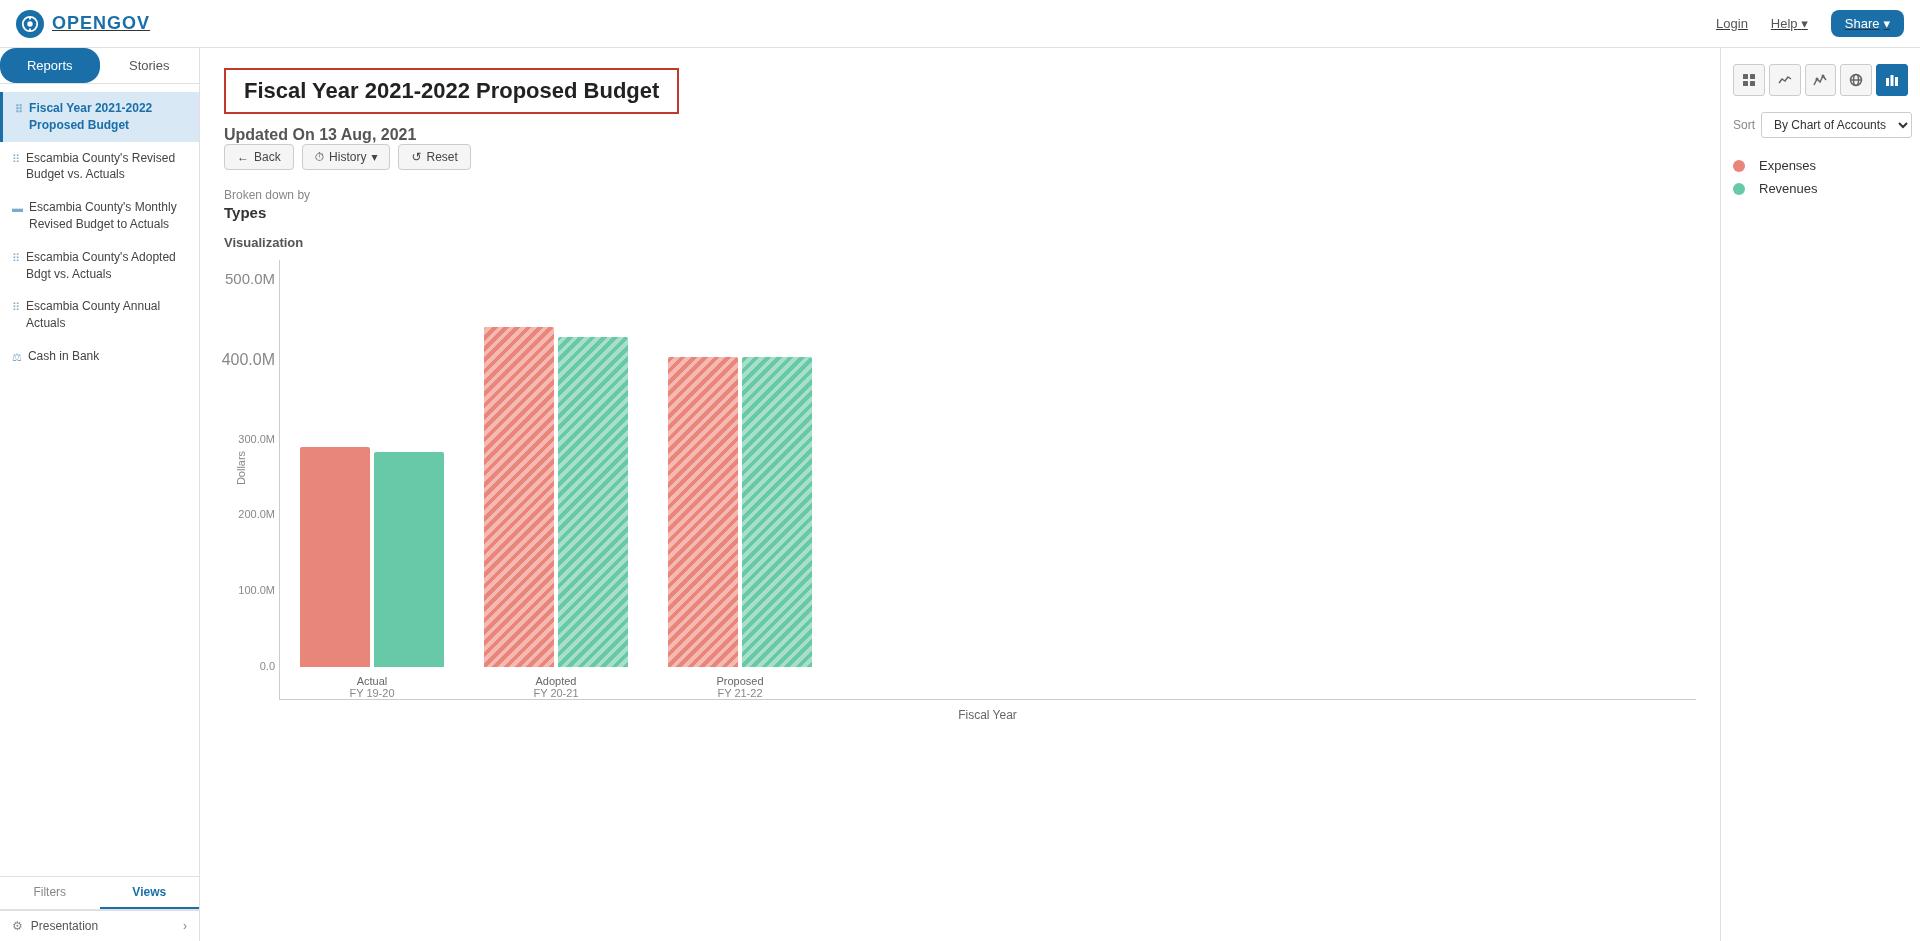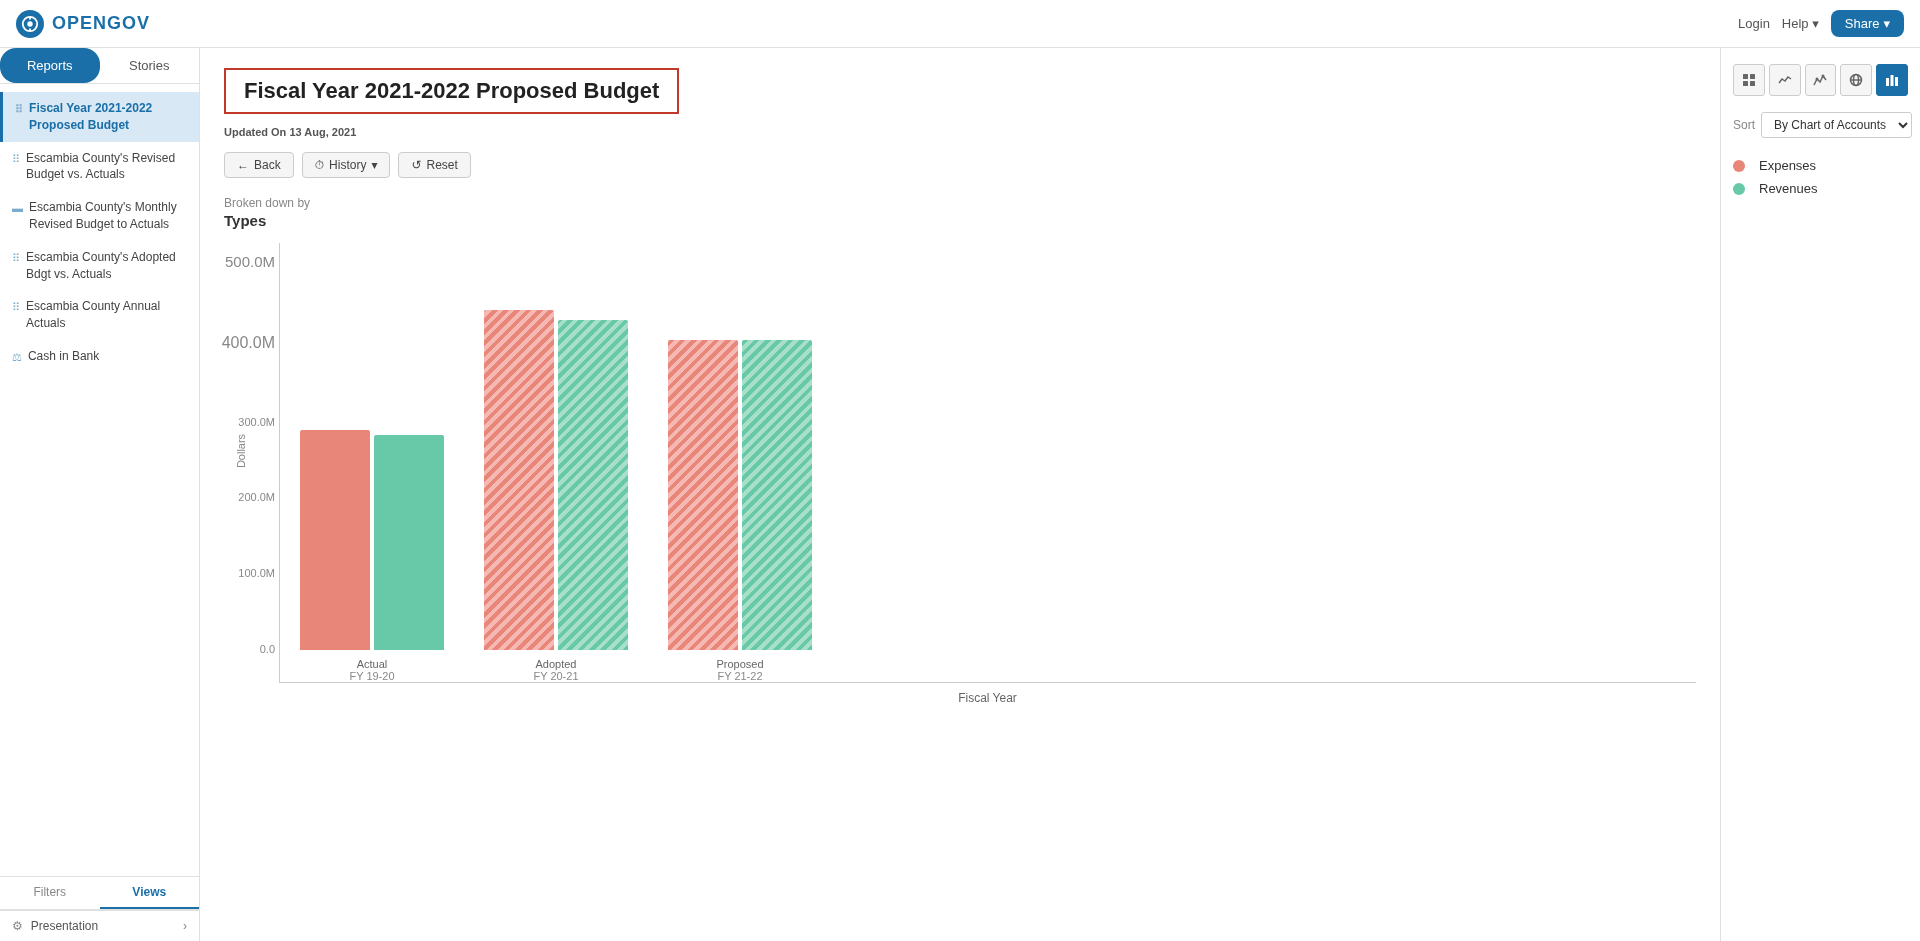--- a/index.html
+++ b/index.html
@@ -1,27 +1,27 @@
 <!DOCTYPE html>
 <html><head>
   <meta charset="utf-8">
   <style>
     * { box-sizing: border-box; margin: 0; padding: 0; }
     body { font-family: -apple-system, BlinkMacSystemFont, 'Segoe UI', Arial, sans-serif; font-size: 13px; background: #fff; color: #333; overflow: hidden; }
 
     
     .top-nav {
       display: flex; align-items: center; justify-content: space-between;
-      padding: 0 16px; height: 48px; background: #fff; border-bottom: 1px solid #e0e0e0;
+      padding: 0 16px; height: 48px; background: #fff; border-bottom: 1px solid #e0e0e0; text-decoration: underline;
     }
     .logo { display: flex; align-items: center; gap: 8px; }
     .logo-icon { width: 28px; height: 28px; border-radius: 50%; background: #1a6fa8; display: flex; align-items: center; justify-content: center; }
     .logo-icon svg { width: 18px; height: 18px; }
     .logo-text { font-size: 18px; font-weight: 700; color: #1a6fa8; letter-spacing: 1px; }
-    .top-nav-right { display: flex; align-items: center; gap: 12px; font-size: 13px; color: #555; }
+    .top-nav-right { display: flex; align-items: center; gap: 23px; font-size: 13px; color: #555; }
     .top-nav-right a { color: #555; text-decoration: none; cursor: pointer; }
     .btn-share { background: #1a6fa8; color: #fff; border: none; padding: 6px 14px; border-radius: 8px; cursor: pointer; font-size: 13px; display: flex; align-items: center; gap: 4px; }
 
     
     .main-layout { display: flex; height: calc(941px - 48px); }
 
     
     .sidebar { width: 200px; min-width: 200px; background: #fff; border-right: 1px solid #e0e0e0; display: flex; flex-direction: column; overflow: hidden; }
 
     
@@ -47,21 +47,21 @@
     .presentation-bar { display: flex; align-items: center; gap: 8px; padding: 8px 12px; border-top: 1px solid #e0e0e0; cursor: pointer; font-size: 12px; color: #555; }
     .pres-icon { color: #888; }
     .pres-arrow { margin-left: auto; color: #888; }
 
     
     .content-area { flex: 1; overflow: auto; position: relative; padding: 20px 24px; }
 
     
     .report-title-box { border: 2.5px solid #c0392b; display: inline-block; padding: 8px 18px; margin-bottom: 12px; }
     .report-title-box h1 { font-size: 22px; font-weight: 700; color: #222; }
-    .updated-text { font-size: 11px; color: #888; margin-bottom: 14px; }
+    .updated-text { font-size: 16px; color: #888; }
     .updated-text span { font-weight: 600; color: #555; }
 
     
     .toolbar { display: flex; align-items: center; gap: 8px; margin-bottom: 18px; }
     .toolbar-btn { display: flex; align-items: center; gap: 5px; padding: 5px 12px; border: 1px solid #ccc; background: #f5f5f5; border-radius: 4px; font-size: 12px; color: #444; cursor: pointer; }
 
     
     .breakdown-section { margin-bottom: 6px; }
     .breakdown-label { font-size: 12px; color: #888; margin-bottom: 2px; }
     .breakdown-value { font-size: 15px; font-weight: 600; color: #333; margin-bottom: 14px; }
@@ -202,20 +202,21 @@
         <span>Reset</span>
       </button>
     </div>
 
     
     <div class="breakdown-section">
       <div class="breakdown-label">Broken down by</div>
       <div class="breakdown-value">Types</div>
     </div>
 
+    <div class="viz-label">Visualization</div>
 
     
     <div class="chart-wrapper">
 
       <div style="position:relative; display:flex; flex-direction:column; align-items:flex-end; justify-content:space-between; width:55px; padding-bottom:50px; padding-top:10px;">
         <span style="position:absolute; left:0; top:45%; transform:translateY(-50%) rotate(-90deg); font-size:11px; color:#888; white-space:nowrap;">Dollars</span>
         <div style="display:flex; flex-direction:column; justify-content:space-between; height:100%; align-items:flex-end; padding-right:4px;">
           <span style="font-size:15px;color:#888;">500.0M</span>
           <span style="font-size:16px;color:#888;">400.0M</span>
           <span style="font-size:11px;color:#888;">300.0M</span>

